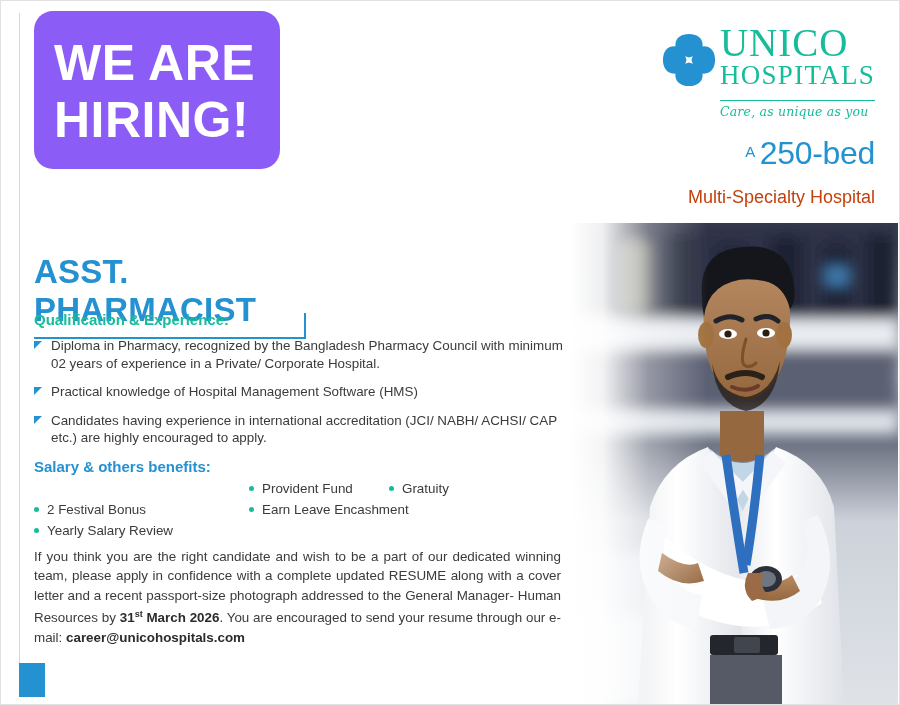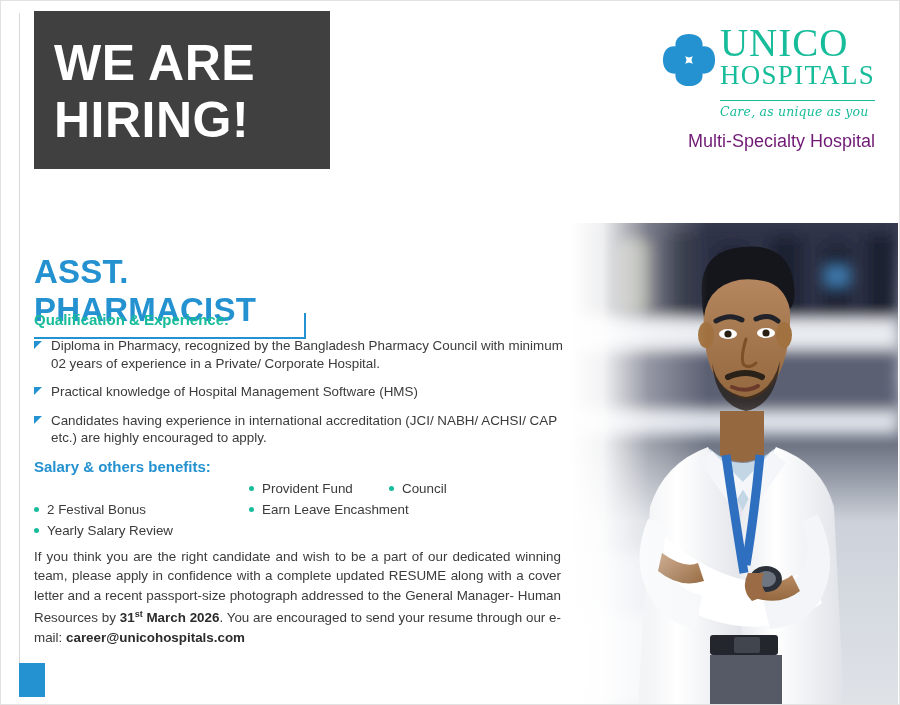--- a/index.html
+++ b/index.html
@@ -29,23 +29,24 @@
     width: 1px;
     height: 681px;
     background: #d8d8d8;
   }
 
   
   .hiring-box {
     position: absolute;
     left: 33px;
     top: 10px;
-    width: 296px;
+    width: 246px;
     height: 158px;
-    background: #404040;
+    background: #8b5cf6;
+    border-radius: 19px;
   }
   .hiring-box .line {
     color: #ffffff;
     font-weight: bold;
     font-size: 50px;
     line-height: 57px;
     letter-spacing: 0.5px;
     font-family: "Liberation Sans", sans-serif;
   }
   .hiring-inner { padding: 24px 0 0 20px; }
@@ -98,24 +99,24 @@
   }
   .bed-a {
     font-size: 15px;
     vertical-align: 7px;
   }
   .bed-num {
     font-size: 32px;
     letter-spacing: -0.3px;
   }
   .bed-sub {
-    color: #701a75;
+    color: #c2410c;
     font-size: 18px;
     text-align: right;
-    margin-top: 12px;
+    margin-top: 18px;
   }
 
   
   .photo {
     position: absolute;
     right: 1px;
     top: 222px;
     width: 328px;
     height: 482px;
     overflow: hidden;
@@ -276,20 +277,24 @@
         <path d="M50 8 C62 8 72 14 72 26 C72 36 64 42 50 46 C36 42 28 36 28 26 C28 14 38 8 50 8 Z" fill="#2491d0"></path>
         <path d="M50 92 C38 92 28 86 28 74 C28 64 36 58 50 54 C64 58 72 64 72 74 C72 86 62 92 50 92 Z" fill="#2491d0"></path>
         <path d="M8 50 C8 38 14 28 26 28 C36 28 42 36 46 50 C42 64 36 72 26 72 C14 72 8 62 8 50 Z" fill="#2491d0"></path>
         <path d="M92 50 C92 62 86 72 74 72 C64 72 58 64 54 50 C58 36 64 28 74 28 C86 28 92 38 92 50 Z" fill="#2491d0"></path>
       </svg>
       <div class="logo-text">
         <div class="logo-unico">UNICO</div>
         <div class="logo-hosp">HOSPITALS</div>
         <div class="logo-tagline">Care, as unique as you</div>
       </div>
+    </div>
+    <div class="bed-line">
+      <span class="bed-a">A</span>
+      <span class="bed-num">250-bed</span>
     </div>
     <div class="bed-sub">Multi-Specialty Hospital</div>
   </div>
 
   <div class="photo">
     <svg viewBox="0 0 328 482" preserveAspectRatio="xMidYMid slice" width="328" height="482">
       <defs>
         <linearGradient id="bgwall" x1="0" y1="0" x2="0" y2="1">
           <stop offset="0" stop-color="#3a3f52"></stop>
           <stop offset="0.32" stop-color="#b9bec8"></stop>
@@ -419,21 +424,21 @@
       </li>
       <li>
         <span class="tri"></span>
         <span>Candidates having experience in international accreditation (JCI/ NABH/ ACHSI/ CAP etc.) are highly encouraged to apply.</span>
       </li>
     </ul>
 
     <div class="sec-head-blue">Salary &amp; others benefits:</div>
     <div class="benefits">
       <div class="bitem" style="left:215px; top:0;">Provident Fund</div>
-      <div class="bitem" style="left:355px; top:0;">Council</div>
+      <div class="bitem" style="left:355px; top:0;">Gratuity</div>
       <div class="bitem" style="left:0;   top:21px;">2 Festival Bonus</div>
       <div class="bitem" style="left:0;   top:42px;">Yearly Salary Review</div>
       <div class="bitem" style="left:215px; top:21px;">Earn Leave Encashment</div>
     </div>
 
     <p class="apply-para"><span>If you think you are the right candidate and wish to be a part of our dedicated winning team, please apply in confidence with a complete updated RESUME along with a cover letter and a recent passport-size photograph addressed to the General Manager- Human Resources by </span><b><span>31</span><sup>st</sup><span> March 2026</span></b><span>. You are encouraged to send your resume through our e-mail: </span><b>career@unicohospitals.com</b></p>
   </div>
 
   <div class="addr-block"></div>
 

